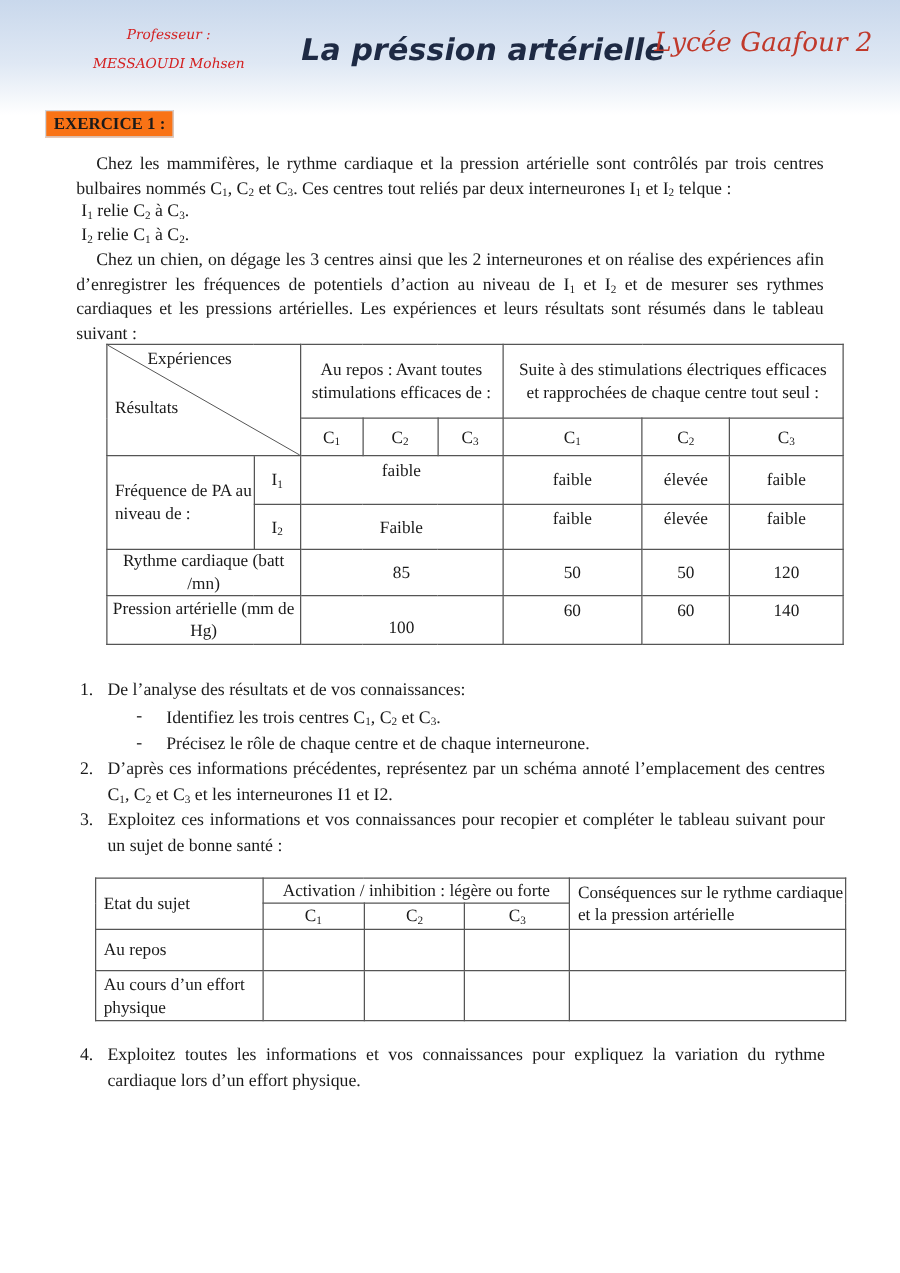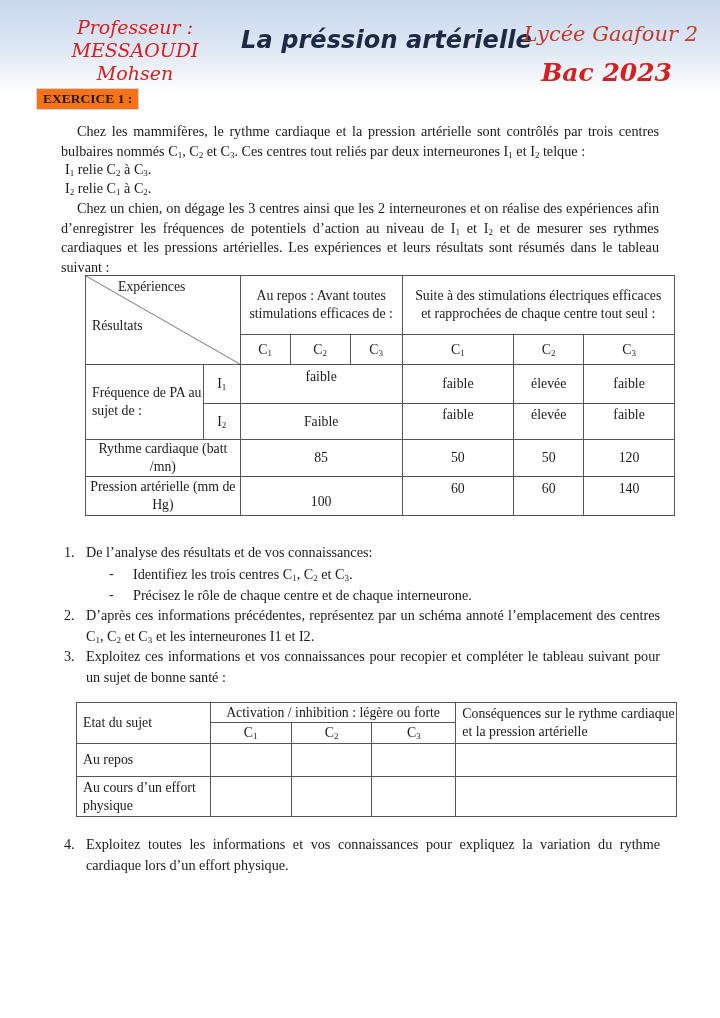--- a/index.html
+++ b/index.html
@@ -8,21 +8,21 @@
     background: #ffffff;
     font-family: "Liberation Serif", "DejaVu Serif", serif;
     color: #1a1a1a;
   }
   .header {
     position: absolute; left: 0; top: 0; width: 720px; height: 92px;
     background: linear-gradient(180deg, #c9d8ec 0%, #dfe8f4 55%, #f4f7fb 85%, #ffffff 100%);
   }
   .header-left {
     position: absolute; left: 40px; top: 16px; width: 190px; text-align: center;
-    font-style: italic; color: #d42020; font-size: 19px; line-height: 23px;
+    font-style: italic; color: #d42020; font-size: 11px; line-height: 23px;
     font-family: "DejaVu Serif", serif;
   }
   .header-title {
     position: absolute; left: 241px; top: 26px;
     font-family: "DejaVu Sans", sans-serif; font-weight: bold; font-size: 24px;
     color: #1e2a44; letter-spacing: 0.1px; font-style: italic;
   }
   .header-school {
     position: absolute; right: 22px; top: 22px;
     font-style: italic; color: #c0392b; font-size: 21px;
@@ -61,21 +61,20 @@
 </head>
 <body>
 
 <div class="header">
   <div class="header-left">
     <div>Professeur :</div>
     <div>MESSAOUDI Mohsen</div>
   </div>
   <div class="header-title">La préssion artérielle</div>
   <div class="header-school">Lycée Gaafour 2</div>
-  <div class="header-bac">Bac 2023</div>
 </div>
 
 <div class="exercise-badge">EXERCICE 1 :</div>
 
 <div class="para" style="top:122px; text-indent:16px;"><span>Chez les mammifères, le rythme cardiaque et la pression artérielle sont contrôlés par trois centres bulbaires nommés C</span><sub>1</sub><span>, C</span><sub>2</sub><span> et C</span><sub>3</sub><span>. Ces centres tout reliés par deux interneurones  I</span><sub>1</sub><span> et I</span><sub>2</sub><span> telque :</span></div>
 
 <div class="line" style="left:65px; top:161px;"><span>I</span><sub>1</sub><span> relie C</span><sub>2</sub><span> à C</span><sub>3</sub><span>.</span></div>
 <div class="line" style="left:65px; top:180px;"><span>I</span><sub>2</sub><span> relie C</span><sub>1</sub><span> à C</span><sub>2</sub><span>.</span></div>
 
 <div class="para" style="top:199px; text-indent:16px;"><span>Chez un chien, on dégage les 3 centres ainsi que les 2 interneurones et on réalise des expériences afin d’enregistrer les fréquences de potentiels d’action au niveau de I</span><sub>1</sub><span>  et I</span><sub>2</sub><span> et de mesurer ses rythmes cardiaques et les pressions artérielles. Les expériences et leurs résultats sont résumés dans le tableau suivant :</span></div>
@@ -105,21 +104,21 @@
   </tr>
   <tr style="height:30px">
     <td><span>C</span><sub>1</sub></td>
     <td><span>C</span><sub>2</sub></td>
     <td><span>C</span><sub>3</sub></td>
     <td><span>C</span><sub>1</sub></td>
     <td><span>C</span><sub>2</sub></td>
     <td><span>C</span><sub>3</sub></td>
   </tr>
   <tr style="height:39px">
-    <td rowspan="2" style="text-align:left; padding-left:6px;">Fréquence  de PA au sujet de :</td>
+    <td rowspan="2" style="text-align:left; padding-left:6px;">Fréquence  de PA au niveau de :</td>
     <td><span>I</span><sub>1</sub></td>
     <td colspan="3" style="vertical-align:top; padding-top:3px;">faible</td>
     <td>faible</td>
     <td>élevée</td>
     <td>faible</td>
   </tr>
   <tr style="height:36px">
     <td><span>I</span><sub>2</sub></td>
     <td colspan="3">Faible</td>
     <td style="vertical-align:top; padding-top:2px;">faible</td>

